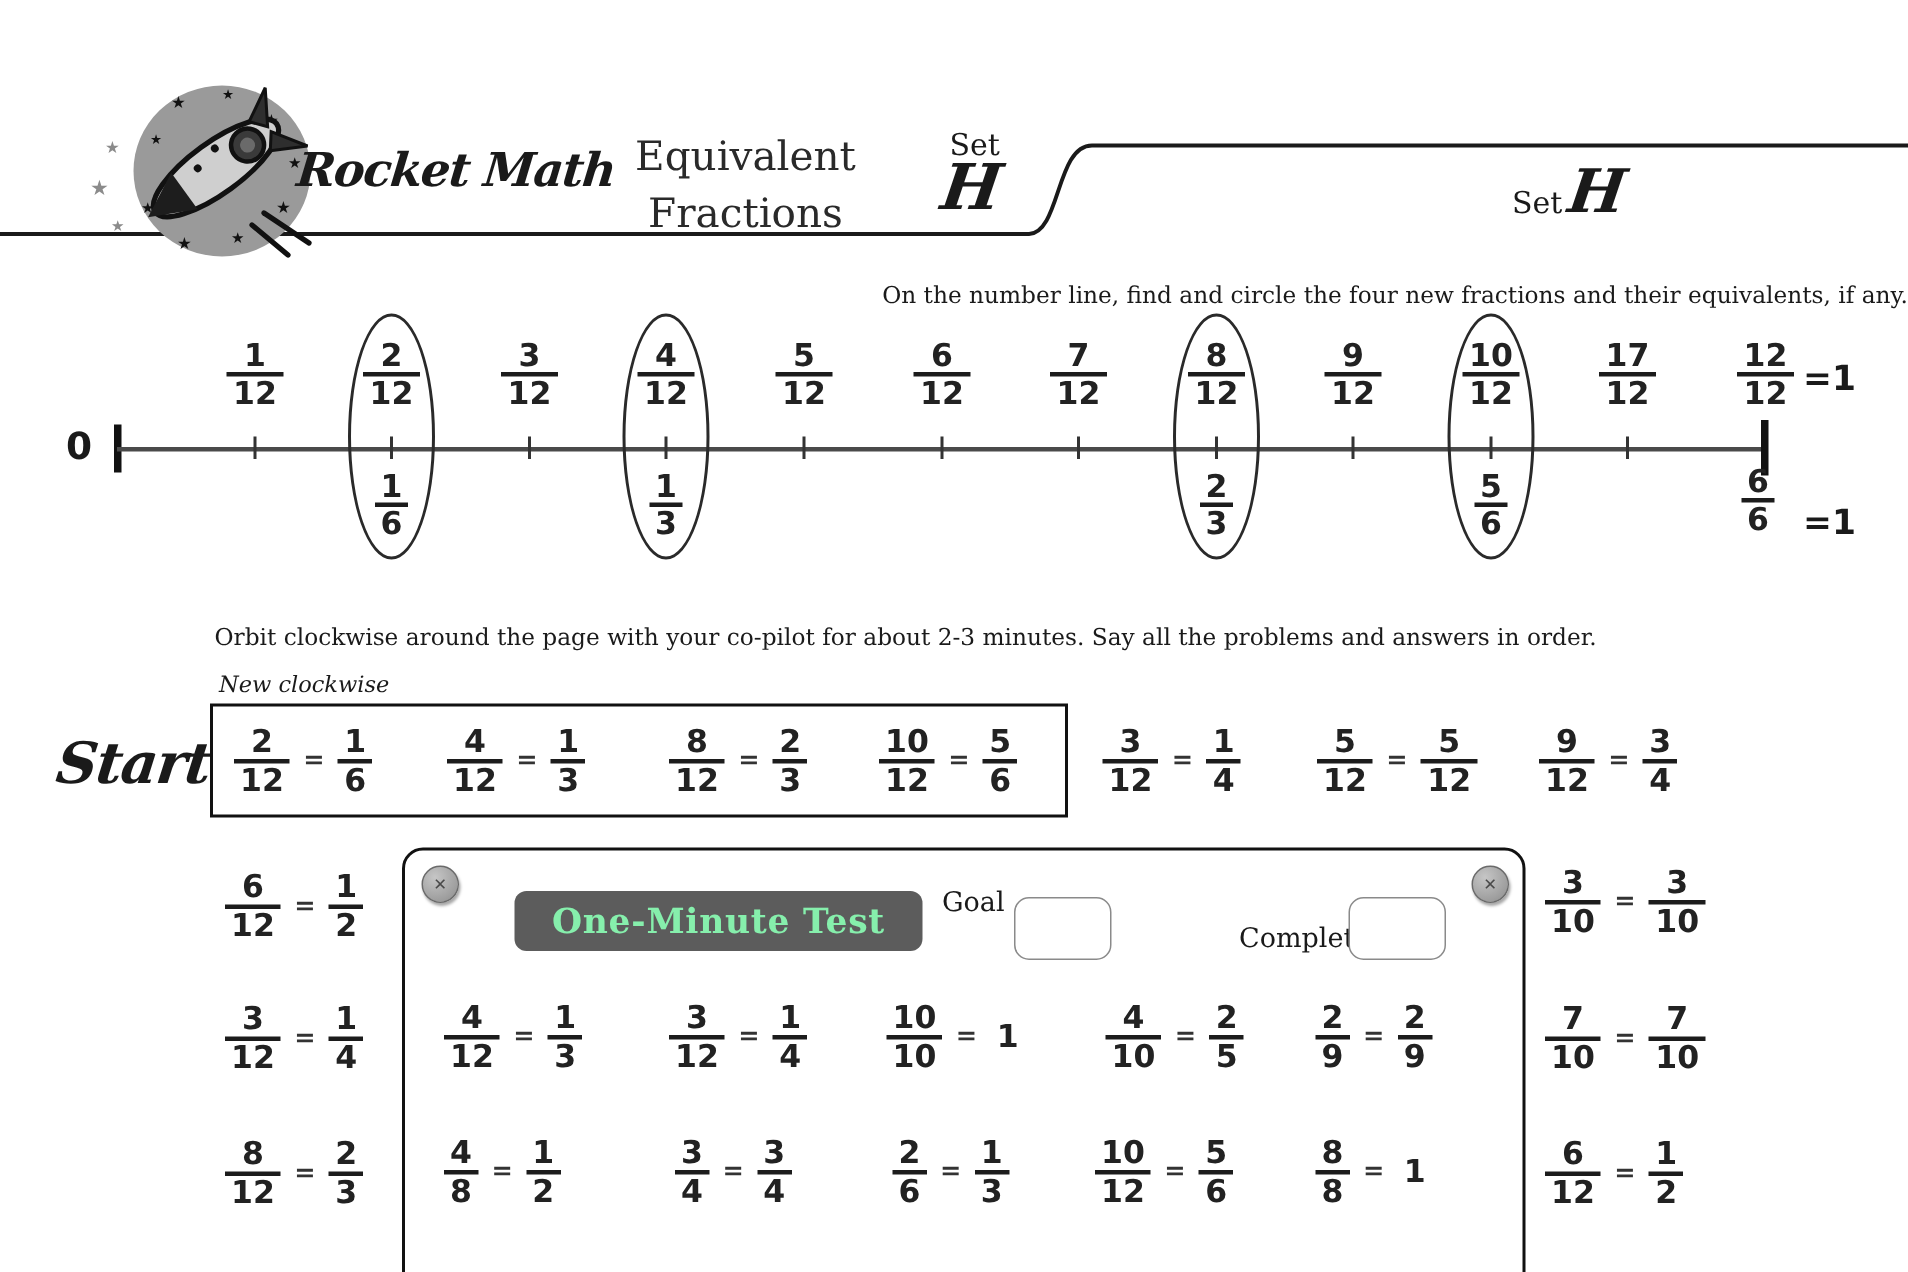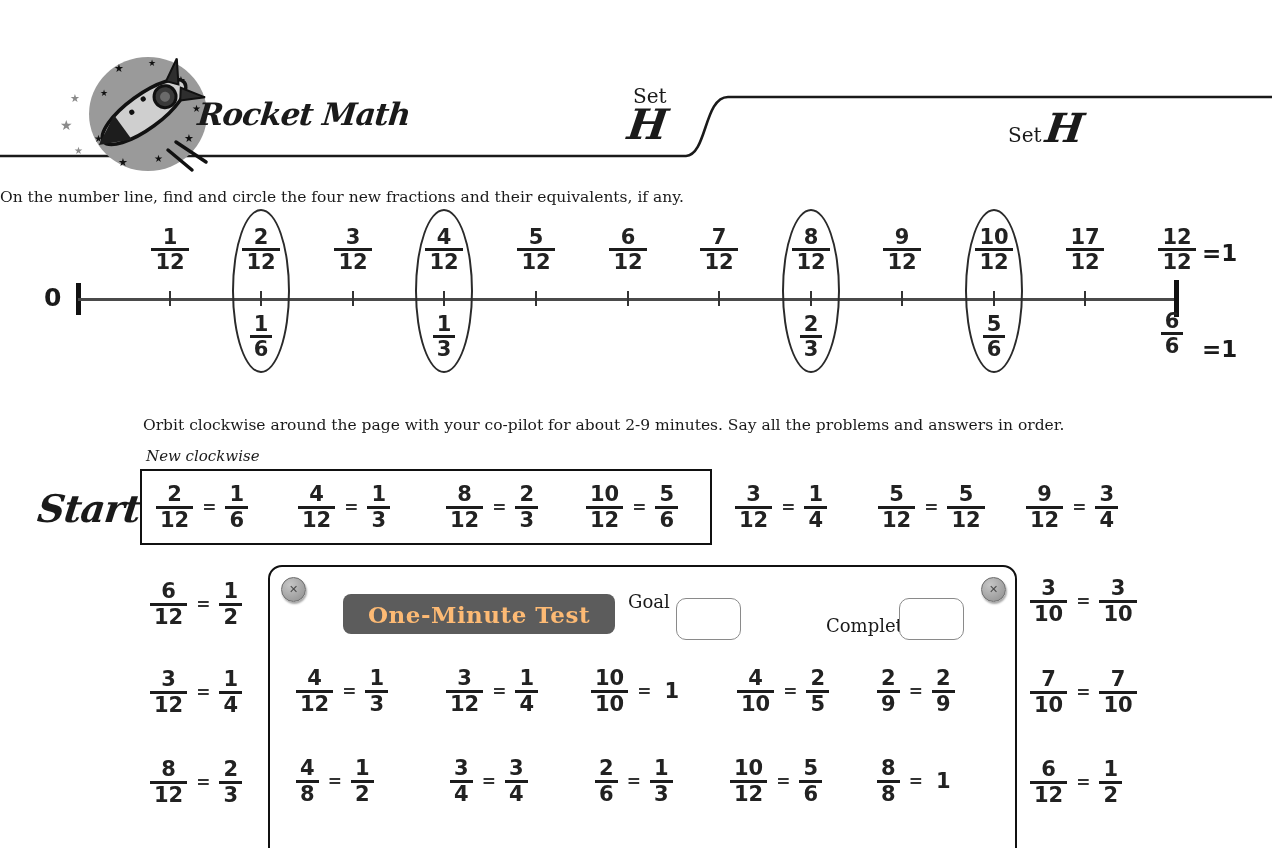--- a/index.html
+++ b/index.html
@@ -18,21 +18,21 @@
   .doc-title {
     position:absolute; left:402px; top:86px; width:190px; text-align:center;
     font-size:27px; line-height:1.4; color:#2a2a2a;
   }
   .set-lab  { position:absolute; left:633px; top:84px;  font-size:20px; }
   .set-let  { position:absolute; left:628px; top:100px; font-size:42px; font-weight:bold; font-style:italic; transform:skewX(-8deg); }
   .right-title { position:absolute; left:703px; top:116px; font-size:26px; font-weight:bold; letter-spacing:0.5px; }
   .rset-lab { position:absolute; left:1008px; top:123px; font-size:20px; }
   .rset-let { position:absolute; left:1046px; top:104px; font-size:40px; font-weight:bold; font-style:italic; transform:skewX(-8deg); }
   
-  .instruction { position:absolute; left:0; top:188px; width:1272px; text-align:left; font-size:15.5px; }
+  .instruction { position:absolute; left:0; top:188px; width:1272px; text-align:right; font-size:15.5px; }
   .nl-line { position:absolute; left:78px; top:298px; width:1099px; height:2.6px; background:#4a4a4a; }
   .nl-zero { position:absolute; left:44px; top:283px; font-size:25px; font-weight:bold; font-family:"DejaVu Sans", sans-serif; }
   .nl-tallL { position:absolute; left:76px;  top:283px; width:4.5px; height:32px; background:#111; }
   .nl-tallR { position:absolute; left:1174px; top:280px; width:5px; height:37px; background:#111; }
   .nl-group { position:absolute; top:226px; width:58px; display:flex; flex-direction:column; align-items:center; }
   .nl-tick { width:2.5px; height:15px; background:#333; margin-top:18px; }
   .nl-below { margin-top:7px; }
   .nl-ellipse { position:absolute; top:209px; width:58px; height:164px; border:2px solid #2a2a2a; border-radius:50%; }
   .nl-eq1 { position:absolute; left:1202px; top:240px; font-size:23px; font-weight:bold; font-family:"DejaVu Sans", sans-serif; }
   .nl-eq2 { position:absolute; left:1202px; top:336px; font-size:23px; font-weight:bold; font-family:"DejaVu Sans", sans-serif; }
@@ -51,21 +51,21 @@
   .startlbl { position:absolute; left:38px; top:486px; font-size:38px; font-weight:bold; font-style:italic; transform:skewX(-7deg); letter-spacing:-1px; }
   .startbox { position:absolute; left:140px; top:469px; width:572px; height:76px; border:2px solid #111; }
   
   .testbox { position:absolute; left:268px; top:565px; width:749px; height:300px; border:2.5px solid #111; border-radius:14px; background:#fff; }
   .xbtn { position:absolute; width:25px; height:25px; border-radius:50%;
           background:radial-gradient(circle at 35% 30%, #c6c6c6, #8d8d8d); border:1px solid #6a6a6a;
           display:flex; align-items:center; justify-content:center;
           font-family:"DejaVu Sans", sans-serif; font-size:11px; font-weight:bold; color:#4a4a4a; cursor:pointer;
           box-shadow:1px 2px 2px rgba(0,0,0,0.35); }
   .testtitle { position:absolute; left:343px; top:594px; width:272px; height:40px; background:#5c5c5c; border-radius:8px;
-               display:flex; align-items:center; justify-content:center; color:#fdba74; font-size:23px; font-weight:bold; letter-spacing:0.5px; }
+               display:flex; align-items:center; justify-content:center; color:#86efac; font-size:23px; font-weight:bold; letter-spacing:0.5px; }
   .goal-lab { position:absolute; left:628px; top:591px; font-size:18px; }
   .comp-lab { position:absolute; left:797px; top:615px; font-size:18px;margin-left:29px; }
   .fillbox { position:absolute; width:65px; height:42px; border:1.5px solid #8a8a8a; border-radius:10px; background:#fff; }
 </style>
 </head>
 <body>
 
 <div id="page">
 
   <svg id="hdr-lines" viewBox="0 0 1272 190">
@@ -97,20 +97,24 @@
       <circle cx="95" cy="51" r="2.6" fill="#111"></circle>
     </g>
     <g stroke="#111" stroke-width="3.5" stroke-linecap="round">
       <line x1="120" y1="92" x2="150" y2="112"></line>
       <line x1="112" y1="100" x2="136" y2="120"></line>
     </g>
   </svg>
 
   <div class="brand">Rocket Math</div>
 
+  <div class="doc-title">
+    <div>Equivalent</div>
+    <div>Fractions</div>
+  </div>
 
   <div class="set-lab">Set</div>
   <div class="set-let">H</div>
 
   <div class="rset-lab">Set</div>
   <div class="rset-let">H</div>
 
   <div class="instruction">On the number line, find and circle the four new fractions and their equivalents, if any.</div>
   <div class="nl-zero">0</div>
   <div class="nl-tallL"></div>
@@ -223,21 +227,21 @@
   </div>
   <div class="nl-eq1">=1</div>
   <div class="nl-endgrp">
     <div class="frac">
         <span class="fn">6</span>
         <span class="fd">6</span>
       </div>
   </div>
   <div class="nl-eq2">=1</div>
 
-  <div class="orbit">Orbit clockwise around the page with your co-pilot for about 2-9 minutes. Say all the problems and answers in order.</div>
+  <div class="orbit">Orbit clockwise around the page with your co-pilot for about 2-3 minutes. Say all the problems and answers in order.</div>
 
   <div class="newfr">New clockwise</div>
   <div class="startlbl">Start</div>
   <div class="startbox"></div>
 
   <div class="eq" style="left:156px;top:477px">
     <div class="frac">
         <span class="fn">2</span>
         <span class="fd">12</span>
       </div>

